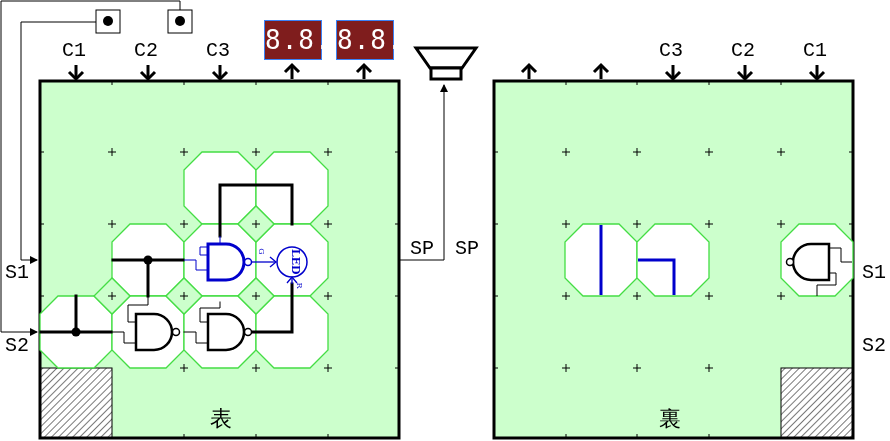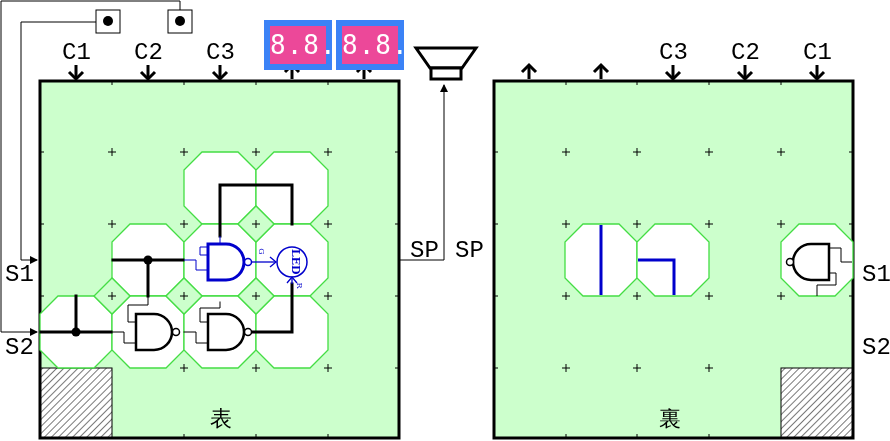--- a/index.html
+++ b/index.html
@@ -1,20 +1,20 @@
 <!DOCTYPE html>
 <html><head>
 <meta charset="utf-8">
 <style>
   html,body{margin:0;padding:0;background:#ffffff;}
   body{width:890px;height:441px;position:relative;overflow:hidden;font-family:"DejaVu Serif",serif;}
   #canvas{position:absolute;left:0;top:0;}
-  .lbl{position:absolute;font-family:"Liberation Mono","DejaVu Sans Mono",monospace;font-size:24px;color:#000;line-height:1;}
+  .lbl{position:absolute;font-family:"Liberation Mono","DejaVu Sans Mono",monospace;font-size:20px;color:#000;line-height:1;}
   .side{position:absolute;font-family:"DejaVu Sans",sans-serif;font-size:22px;color:#000;line-height:1;}
-  .seg{position:absolute;background:#ec4899;border:6px solid #3b82f6;color:#fff;font-family:"DejaVu Sans Mono",monospace;font-size:26px;line-height:38px;text-align:center;letter-spacing:1px;}
+  .seg{position:absolute;background:#7f1d1d;border:1px solid #3b82f6;color:#fff;font-family:"DejaVu Sans Mono",monospace;font-size:26px;line-height:38px;text-align:center;letter-spacing:1px;}
 </style>
 </head>
 <body>
 
 <svg id="canvas" width="890" height="441" viewBox="0 0 890 441">
   <defs>
     <pattern id="hatch" width="5" height="5" patternUnits="userSpaceOnUse" patternTransform="rotate(45)">
       <rect width="5" height="5" fill="#ffffff"></rect>
       <line x1="0" y1="0" x2="0" y2="5" stroke="#555" stroke-width="1.6"></line>
     </pattern>

